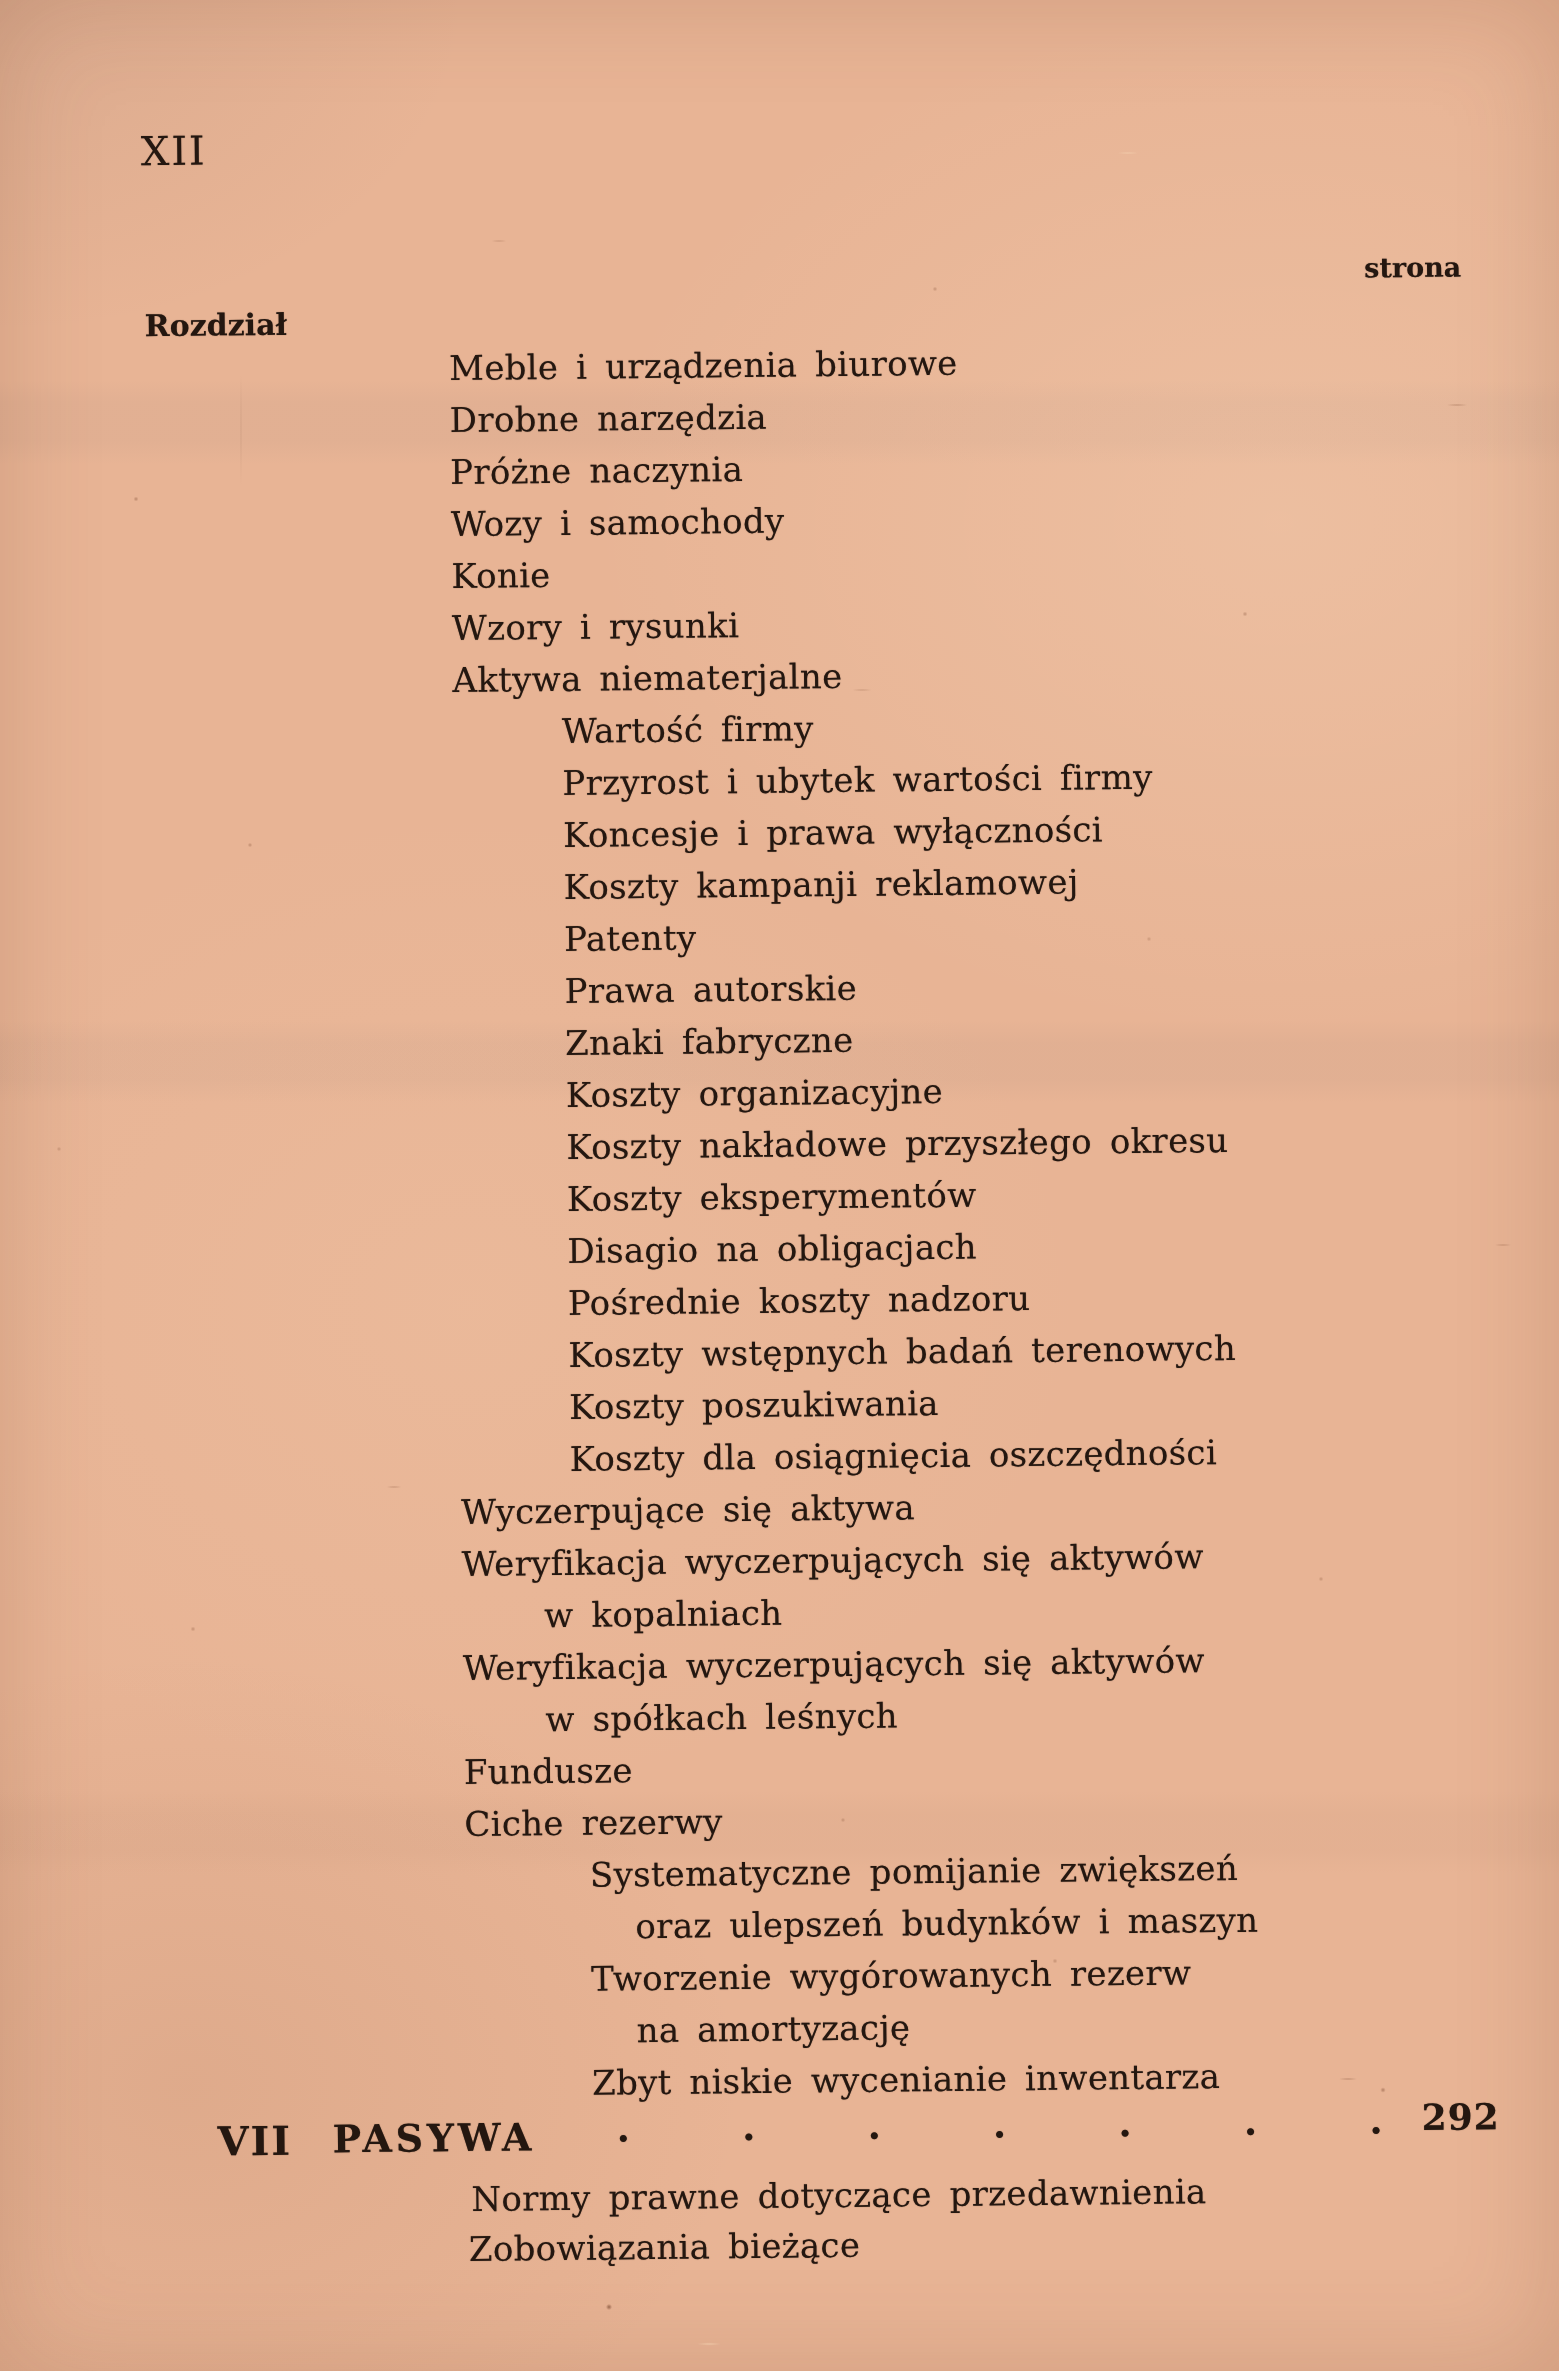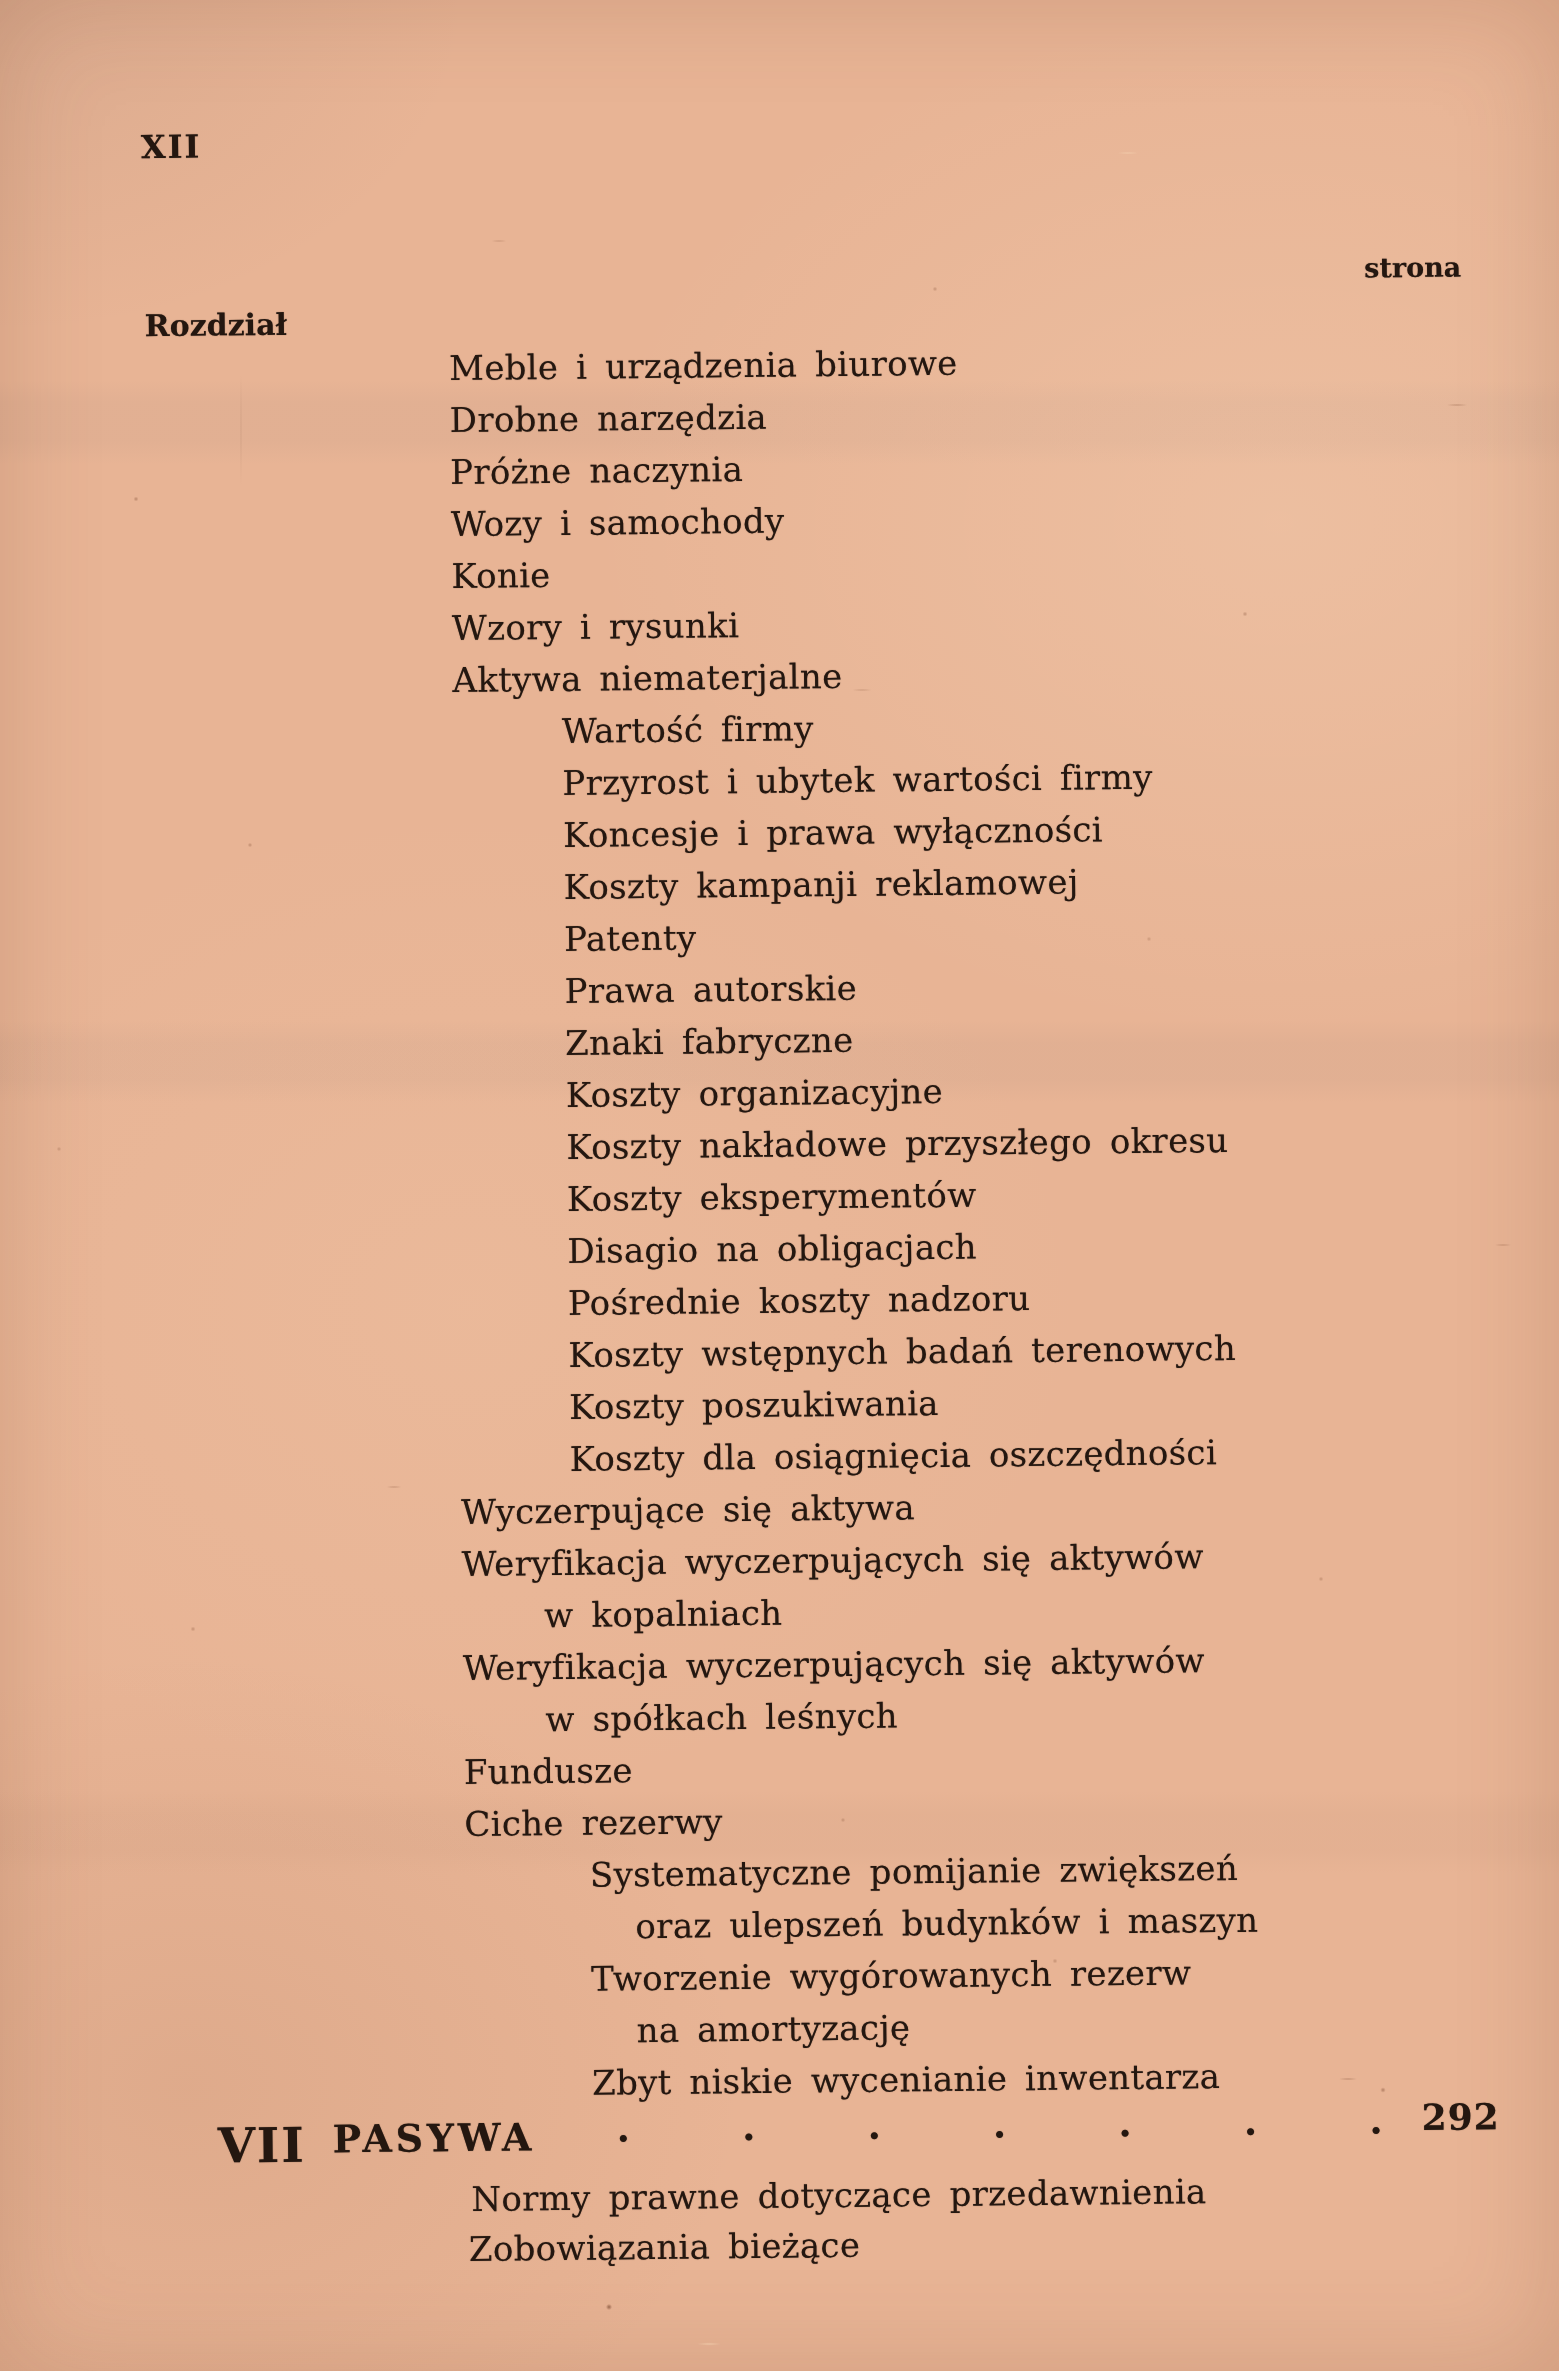--- a/index.html
+++ b/index.html
@@ -51,42 +51,42 @@
   }
   .scan-content {
     position: absolute; left: 0; top: 0; width: 100%; height: 100%;
     transform: rotate(-0.6deg);
     transform-origin: 457px 354px;
     color: #241710;
     text-shadow: 0 0 1px rgba(36,23,16,0.55);
   }
   .pgnum-top {
     position: absolute; left: 143px; top: 128px;
-    font-size: 32px; font-weight: bold; line-height: 1;
+    font-size: 40px; font-weight: normal; line-height: 1;
     letter-spacing: 1.9px;
   }
   .col-label-left {
     position: absolute; left: 145px; top: 308px;
     font-size: 30px; font-weight: bold; line-height: 1;
   }
   .col-label-right {
     position: absolute; left: 1365px; top: 264px;
     font-size: 27px; font-weight: bold; line-height: 1;
   }
   .toc-line {
     position: absolute;
     font-size: 34px; line-height: 1.1;
     white-space: nowrap;
     letter-spacing: 0.3px;
     word-spacing: 6.7px;
   }
   .bottom-block { position: absolute; left: 0; top: 0; width: 100%; height: 100%; }
   .pasywa-chapter {
     position: absolute; left: 199px; top: 2119px;
-    font-size: 48px; font-weight: bold; line-height: 1; letter-spacing: 1.9px;
+    font-size: 40px; font-weight: bold; line-height: 1; letter-spacing: 1.9px;
   }
   .pasywa-title {
     position: absolute; left: 314px; top: 2119px;
     font-size: 38px; font-weight: bold; line-height: 1; letter-spacing: 3.8px;
   }
   .leader-dots {
     position: absolute; left: 598px; top: 2111px;
     font-size: 38px; font-weight: bold; line-height: 1;
     word-spacing: 99px; white-space: nowrap;
   }

